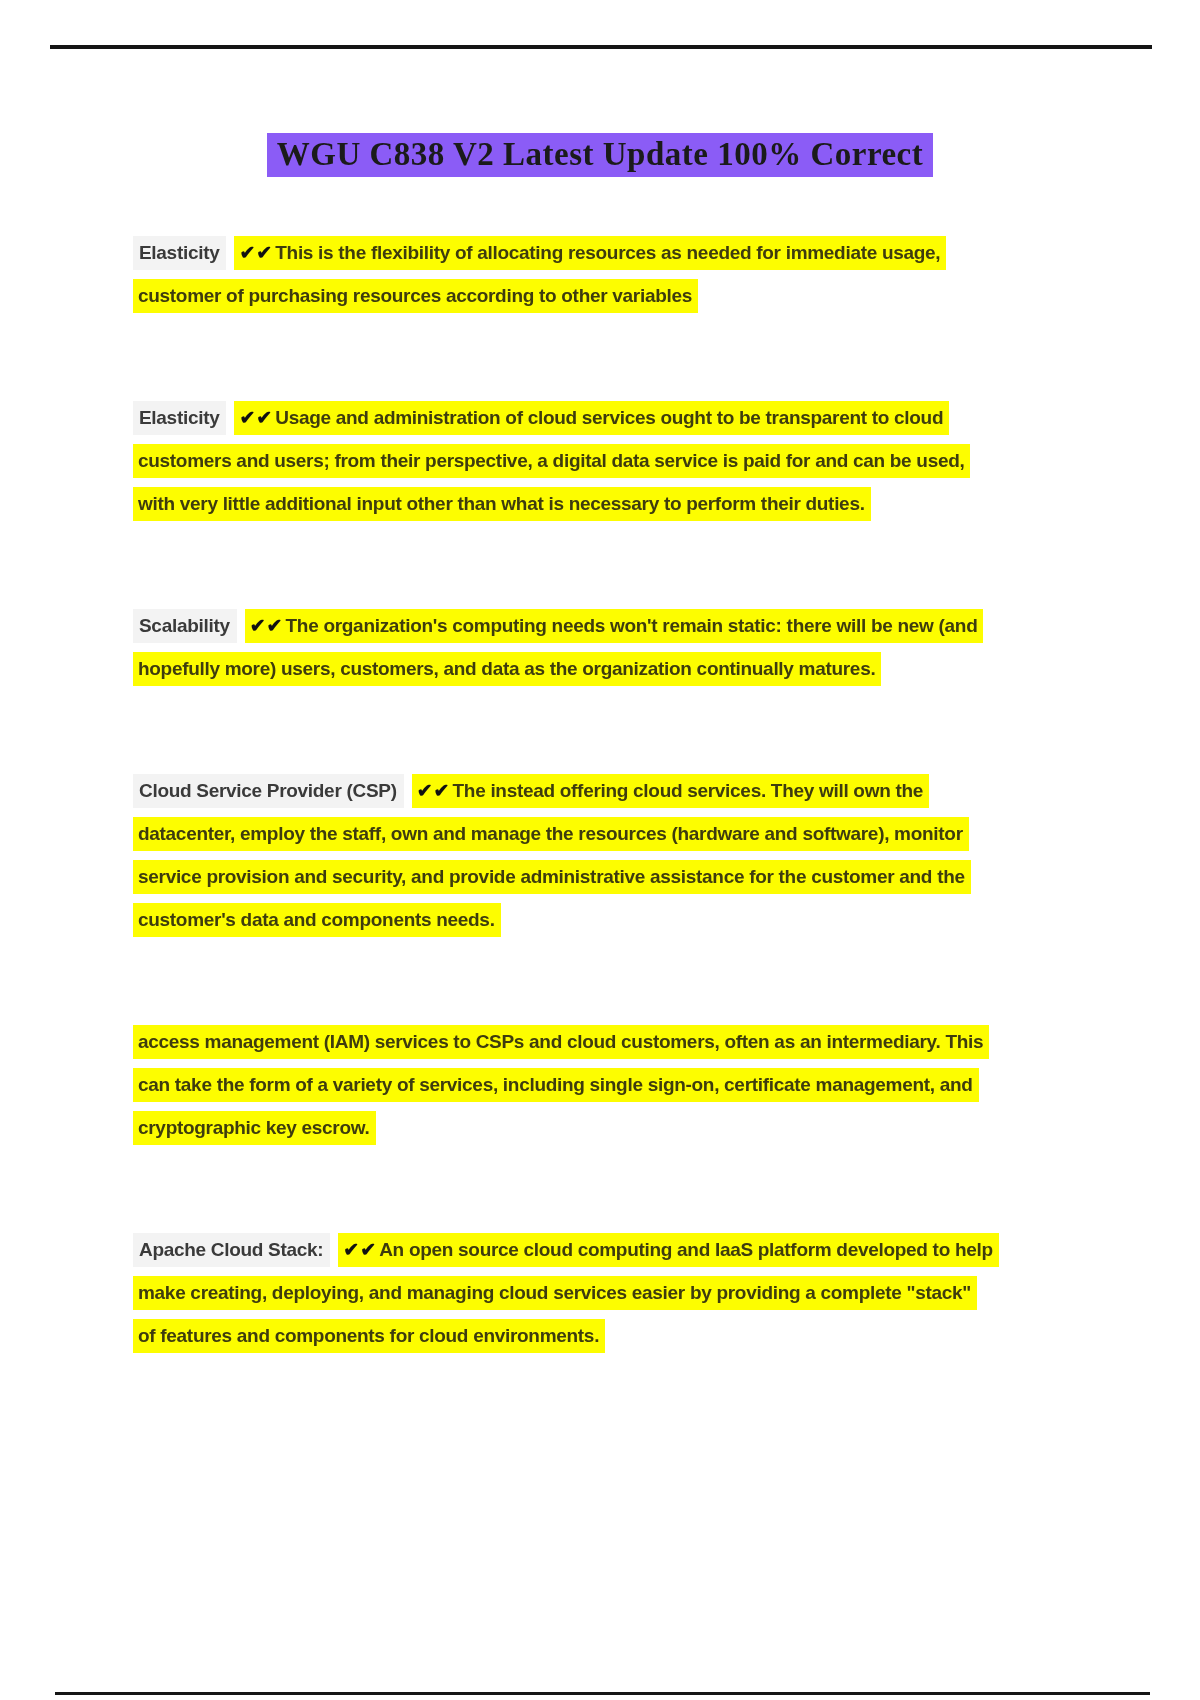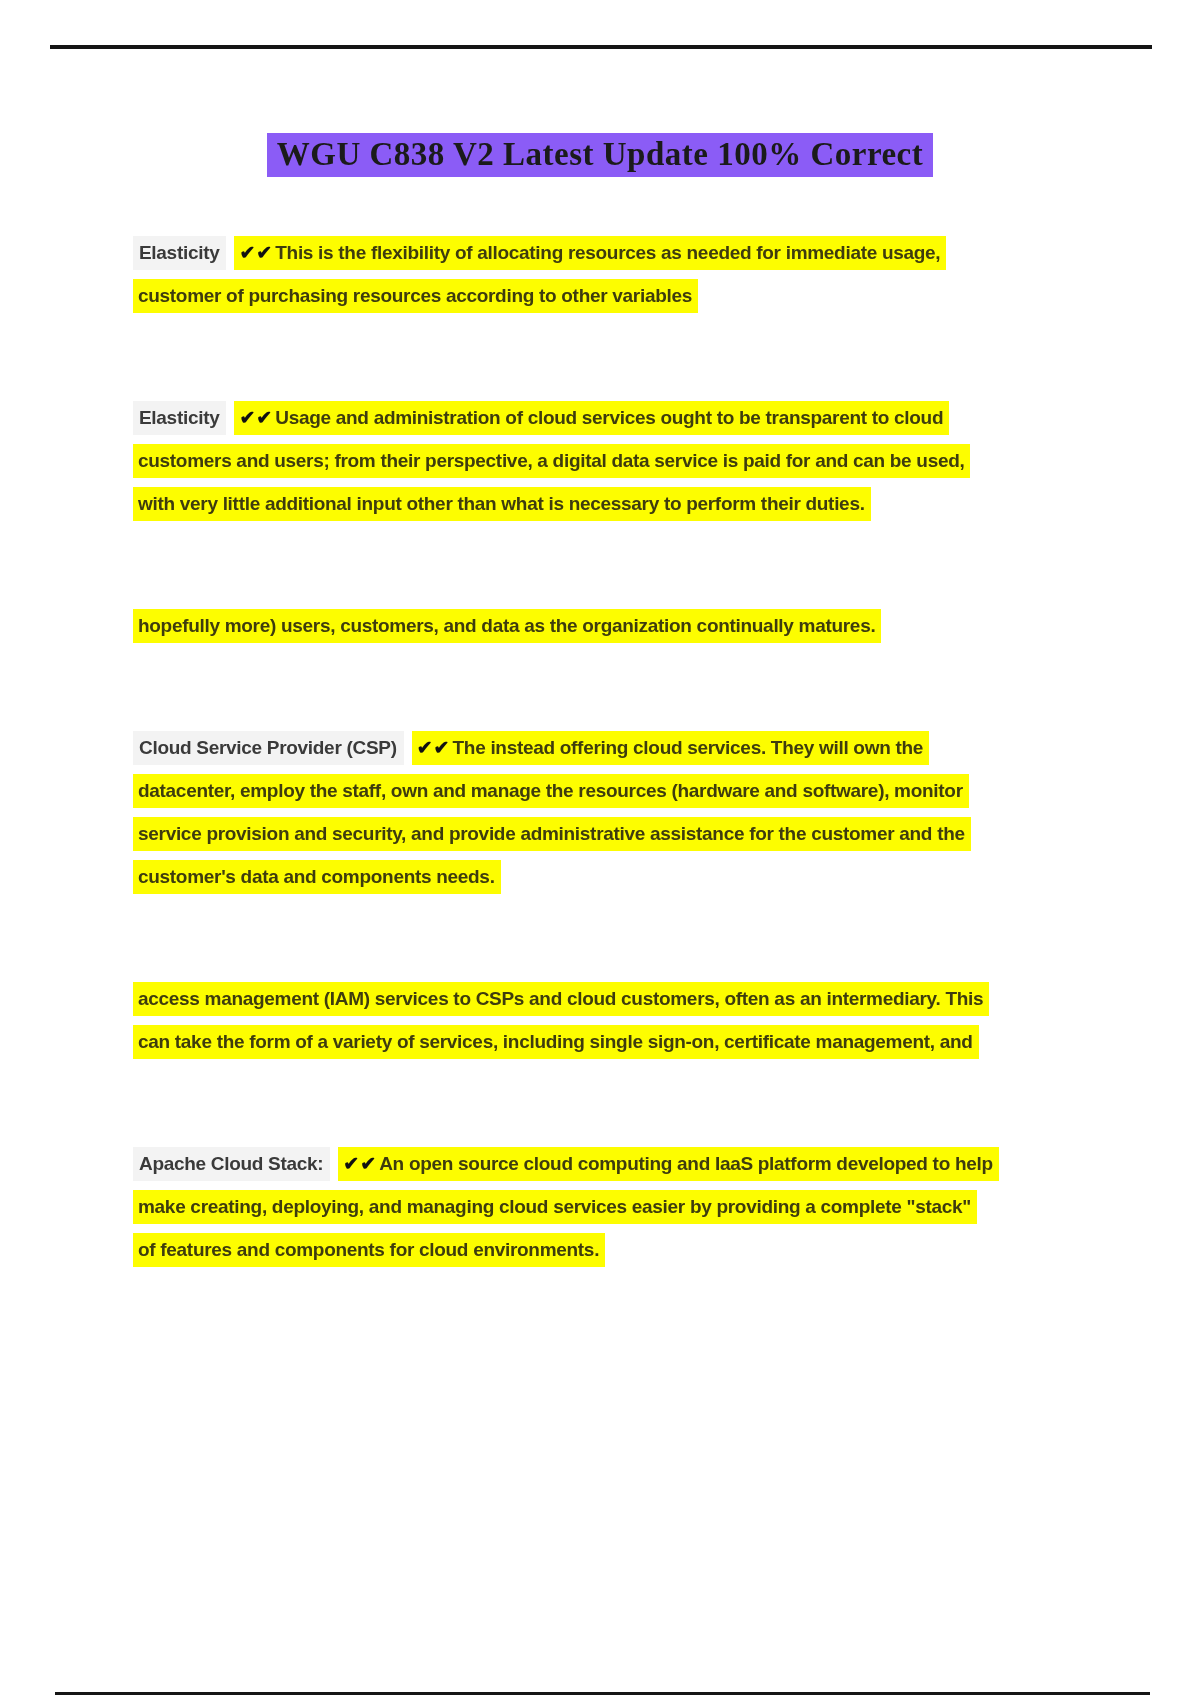--- a/index.html
+++ b/index.html
@@ -102,20 +102,23 @@
       <div class="def-line">
         <span class="hl">customers and users; from their perspective, a digital data service is paid for and can be used,</span>
       </div>
       <div class="def-line">
         <span class="hl">with very little additional input other than what is necessary to perform their duties.</span>
       </div>
     </div>
 
     <div class="entry">
       <div class="def-line">
+        <span class="term">Scalability</span><span class="termgap"></span><span class="hl"><span class="checks">✔✔</span><span>The organization's computing needs won't remain static: there will be new (and</span></span>
+      </div>
+      <div class="def-line">
         <span class="hl">hopefully more) users, customers, and data as the organization continually matures.</span>
       </div>
     </div>
 
     <div class="entry">
       <div class="def-line">
         <span class="term">Cloud Service Provider (CSP)</span><span class="termgap"></span><span class="hl"><span class="checks">✔✔</span><span>The instead offering cloud services. They will own the</span></span>
       </div>
       <div class="def-line">
         <span class="hl">datacenter, employ the staff, own and manage the resources (hardware and software), monitor</span>
@@ -128,20 +131,23 @@
       </div>
     </div>
 
     <div class="entry">
       <div class="def-line">
         <span class="hl">access management (IAM) services to CSPs and cloud customers, often as an intermediary. This</span>
       </div>
       <div class="def-line">
         <span class="hl">can take the form of a variety of services, including single sign-on, certificate management, and</span>
       </div>
+      <div class="def-line">
+        <span class="hl">cryptographic key escrow.</span>
+      </div>
     </div>
 
     <div class="entry">
       <div class="def-line">
         <span class="term">Apache Cloud Stack:</span><span class="termgap"></span><span class="hl"><span class="checks">✔✔</span><span>An open source cloud computing and IaaS platform developed to help</span></span>
       </div>
       <div class="def-line">
         <span class="hl">make creating, deploying, and managing cloud services easier by providing a complete "stack"</span>
       </div>
       <div class="def-line">

